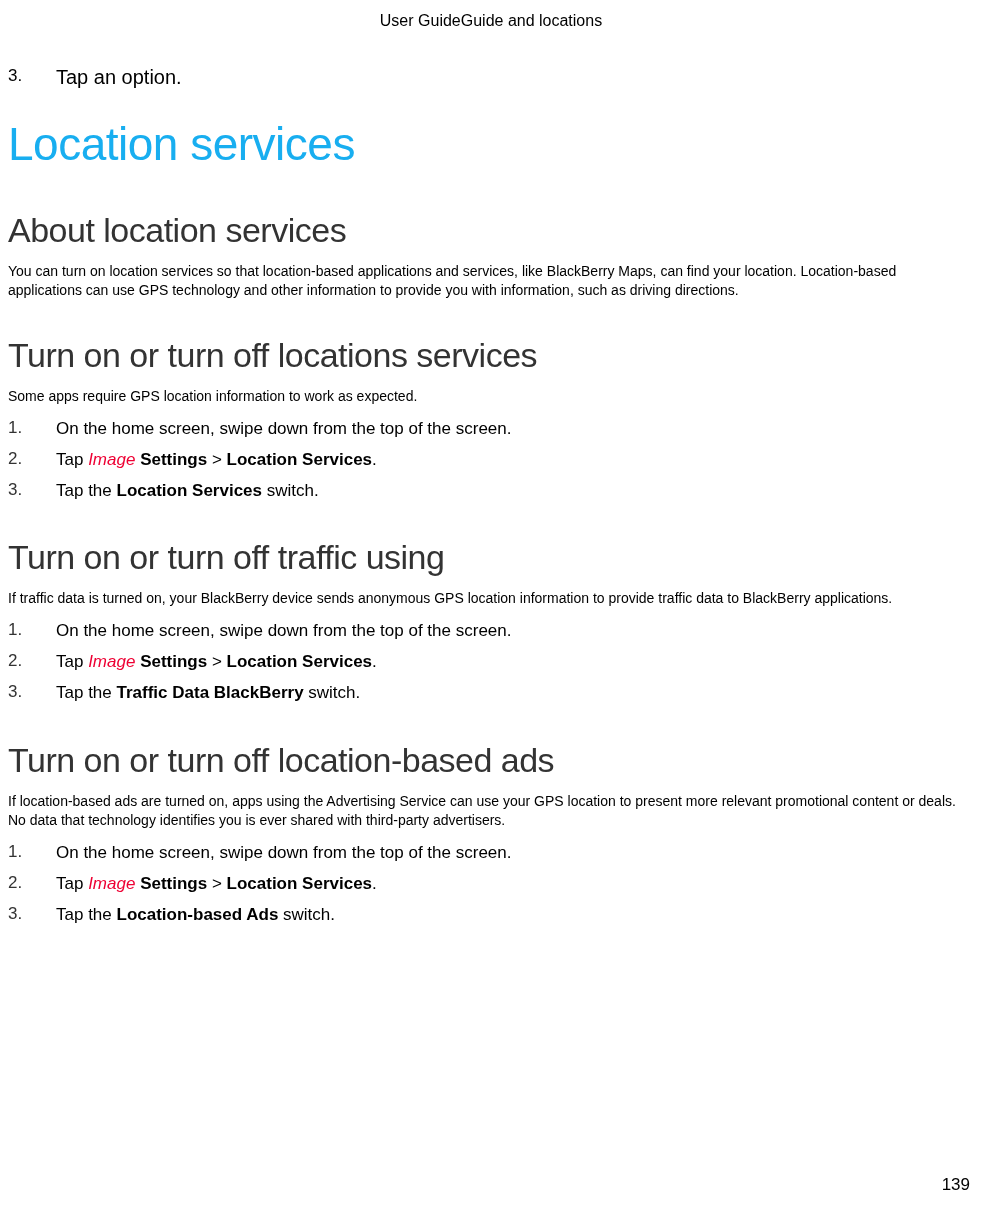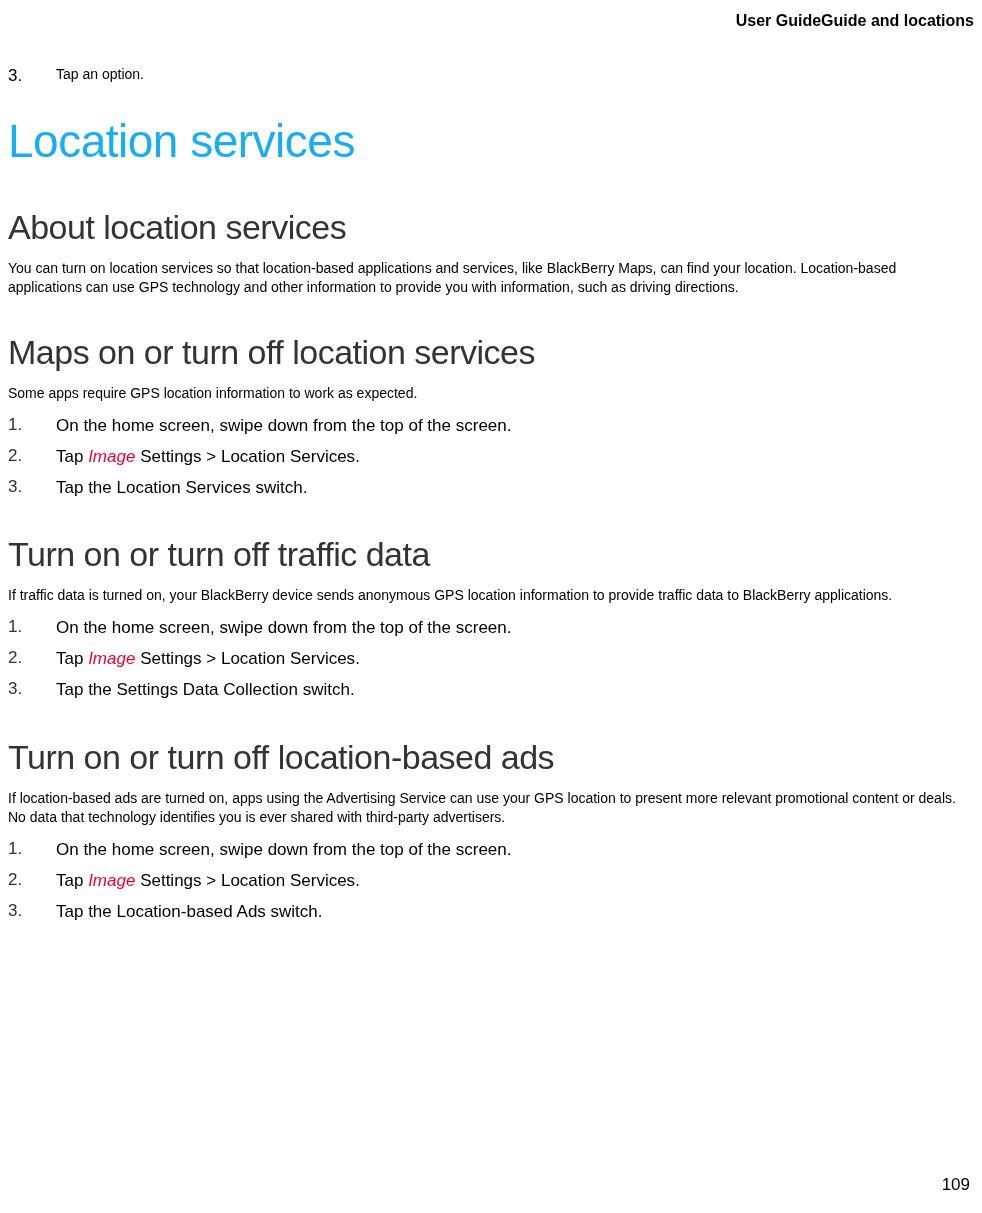--- a/index.html
+++ b/index.html
@@ -5,97 +5,97 @@
     * { margin: 0; padding: 0; box-sizing: border-box; }
     body {
       font-family: "Helvetica Neue", Helvetica, Arial, sans-serif;
       width: 982px;
       height: 1213px;
       background: #fff;
       color: #000;
       position: relative;
       padding: 12px 8px 8px 8px;
     }
-    .header { display: flex; justify-content: flex-end; font-size: 16px; margin-bottom: 36px; font-weight: bold; }
+    .header { display: flex; justify-content: center; font-size: 16px; margin-bottom: 36px; }
     .step-row { display: flex; margin-bottom: 28px; margin-top: 4px; }
     .step-num { width: 48px; font-size: 17px; }
-    .step-text { font-size: 14px; }
+    .step-text { font-size: 20px; }
     h1 { font-size: 46px; font-weight: 300; color: #18aef0; margin-bottom: 40px; letter-spacing: -0.5px; }
     h2 { font-size: 34px; font-weight: 300; color: #333; margin-bottom: 12px; margin-top: 36px; letter-spacing: -0.5px; }
     .para { font-size: 14px; line-height: 1.35; margin-bottom: 12px; color: #000; }
     ol.steps { list-style: none; padding-left: 0; margin-top: 6px; }
     ol.steps li { display: flex; margin-bottom: 8px; font-size: 17px; }
     ol.steps li .li-num { width: 48px; color: #333; }
     ol.steps li .li-text { flex: 1; line-height: 1.35; }
     .img-ph { color: #e03; font-style: italic; }
-    .bold { font-weight: 400; }
+    .bold { font-weight: 700; }
     .page-num { position: absolute; bottom: 18px; right: 12px; font-size: 17px; }
   </style>
 </head>
 <body>
 
 <div class="header">
   <span>User Guide</span>
   <span>Guide and locations</span>
 </div>
 
 <div class="step-row">
   <span class="step-num">3.</span>
   <span class="step-text">Tap an option.</span>
 </div>
 
 <h1>Location services</h1>
 
 <h2>About location services</h2>
 <p class="para">You can turn on location services so that location-based applications and services, like BlackBerry Maps, can find your location. Location-based applications can use GPS technology and other information to provide you with information, such as driving directions.</p>
 
-<h2>Maps on or turn off location services</h2>
+<h2>Turn on or turn off locations services</h2>
 <p class="para">Some apps require GPS location information to work as expected.</p>
 <ol class="steps">
   <li>
     <span class="li-num">1.</span>
     <span class="li-text">On the home screen, swipe down from the top of the screen.</span>
   </li>
   <li>
     <span class="li-num">2.</span>
     <span class="li-text"><span>Tap </span><span class="img-ph">Image</span><span> </span><span class="bold">Settings</span><span> &gt; </span><span class="bold">Location Services</span><span>.</span></span>
   </li>
   <li>
     <span class="li-num">3.</span>
     <span class="li-text"><span>Tap the </span><span class="bold">Location Services</span><span> switch.</span></span>
   </li>
 </ol>
 
-<h2>Turn on or turn off traffic data</h2>
+<h2>Turn on or turn off traffic using</h2>
 <p class="para">If traffic data is turned on, your BlackBerry device sends anonymous GPS location information to provide traffic data to BlackBerry applications.</p>
 <ol class="steps">
   <li>
     <span class="li-num">1.</span>
     <span class="li-text">On the home screen, swipe down from the top of the screen.</span>
   </li>
   <li>
     <span class="li-num">2.</span>
     <span class="li-text"><span>Tap </span><span class="img-ph">Image</span><span> </span><span class="bold">Settings</span><span> &gt; </span><span class="bold">Location Services</span><span>.</span></span>
   </li>
   <li>
     <span class="li-num">3.</span>
-    <span class="li-text"><span>Tap the </span><span class="bold">Settings Data Collection</span><span> switch.</span></span>
+    <span class="li-text"><span>Tap the </span><span class="bold">Traffic Data BlackBerry</span><span> switch.</span></span>
   </li>
 </ol>
 
 <h2>Turn on or turn off location-based ads</h2>
 <p class="para">If location-based ads are turned on, apps using the Advertising Service can use your GPS location to present more relevant promotional content or deals. No data that technology identifies you is ever shared with third-party advertisers.</p>
 <ol class="steps">
   <li>
     <span class="li-num">1.</span>
     <span class="li-text">On the home screen, swipe down from the top of the screen.</span>
   </li>
   <li>
     <span class="li-num">2.</span>
     <span class="li-text"><span>Tap </span><span class="img-ph">Image</span><span> </span><span class="bold">Settings</span><span> &gt; </span><span class="bold">Location Services</span><span>.</span></span>
   </li>
   <li>
     <span class="li-num">3.</span>
     <span class="li-text"><span>Tap the </span><span class="bold">Location-based Ads</span><span> switch.</span></span>
   </li>
 </ol>
 
-<div class="page-num">109</div>
+<div class="page-num">139</div>
 
 </body></html>

